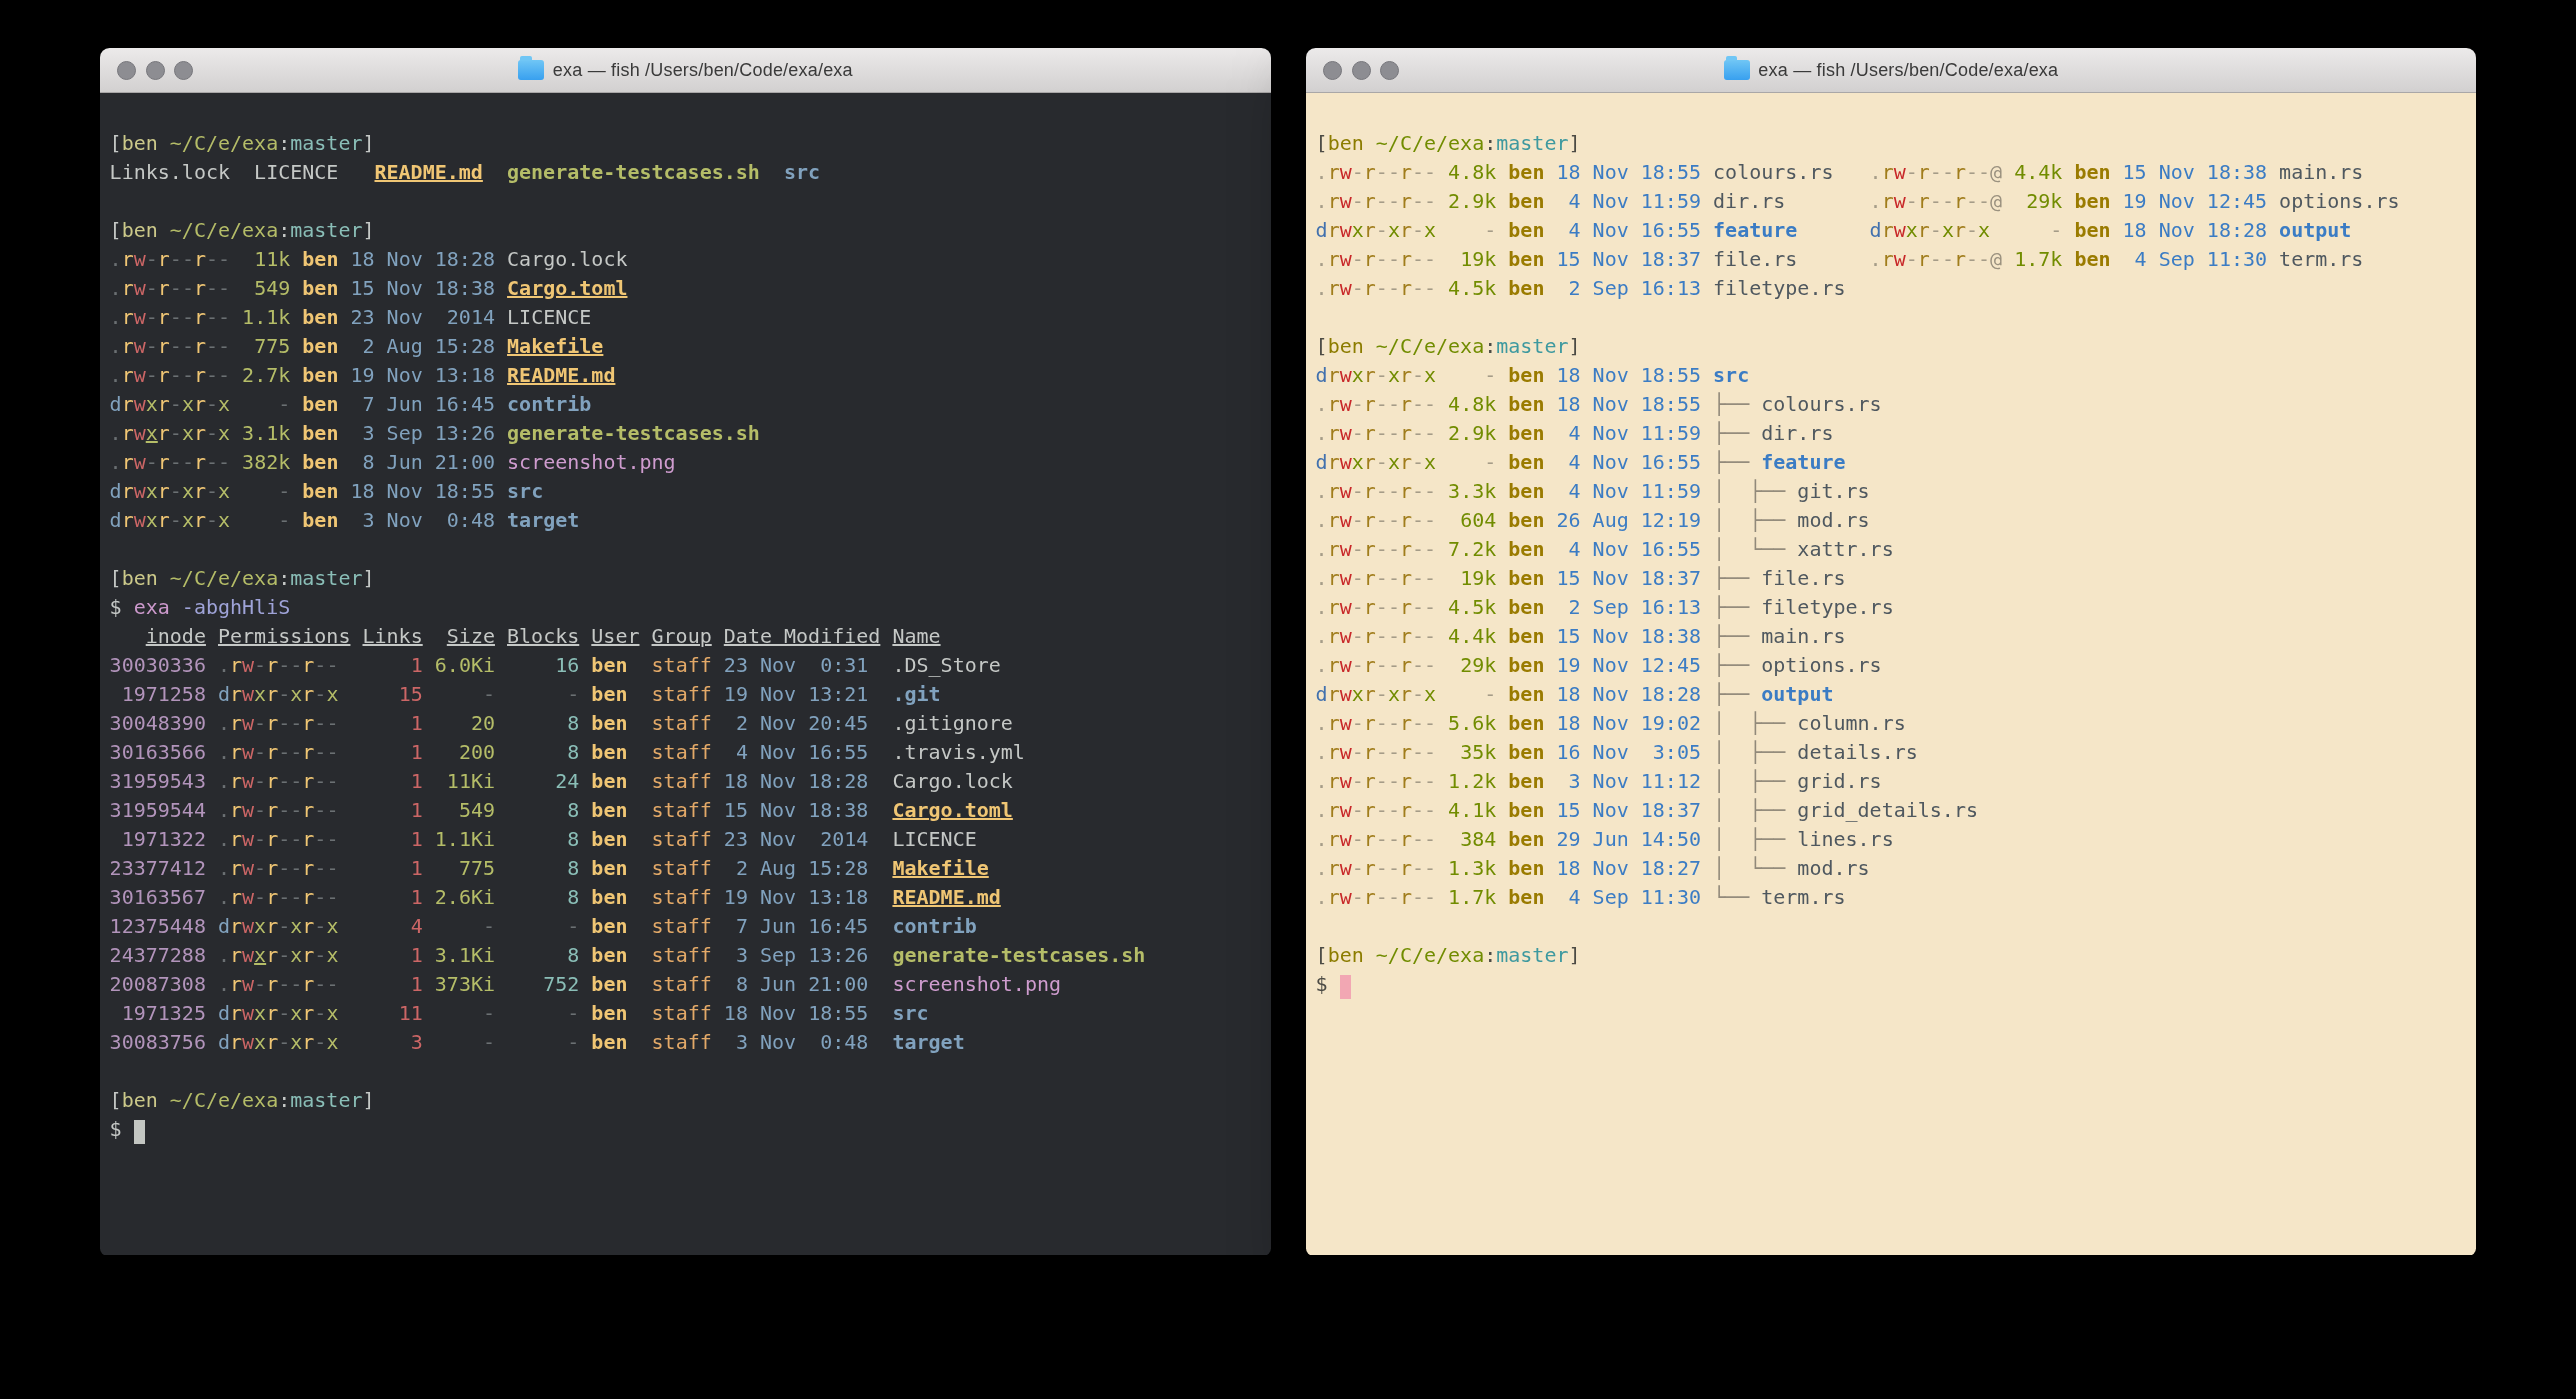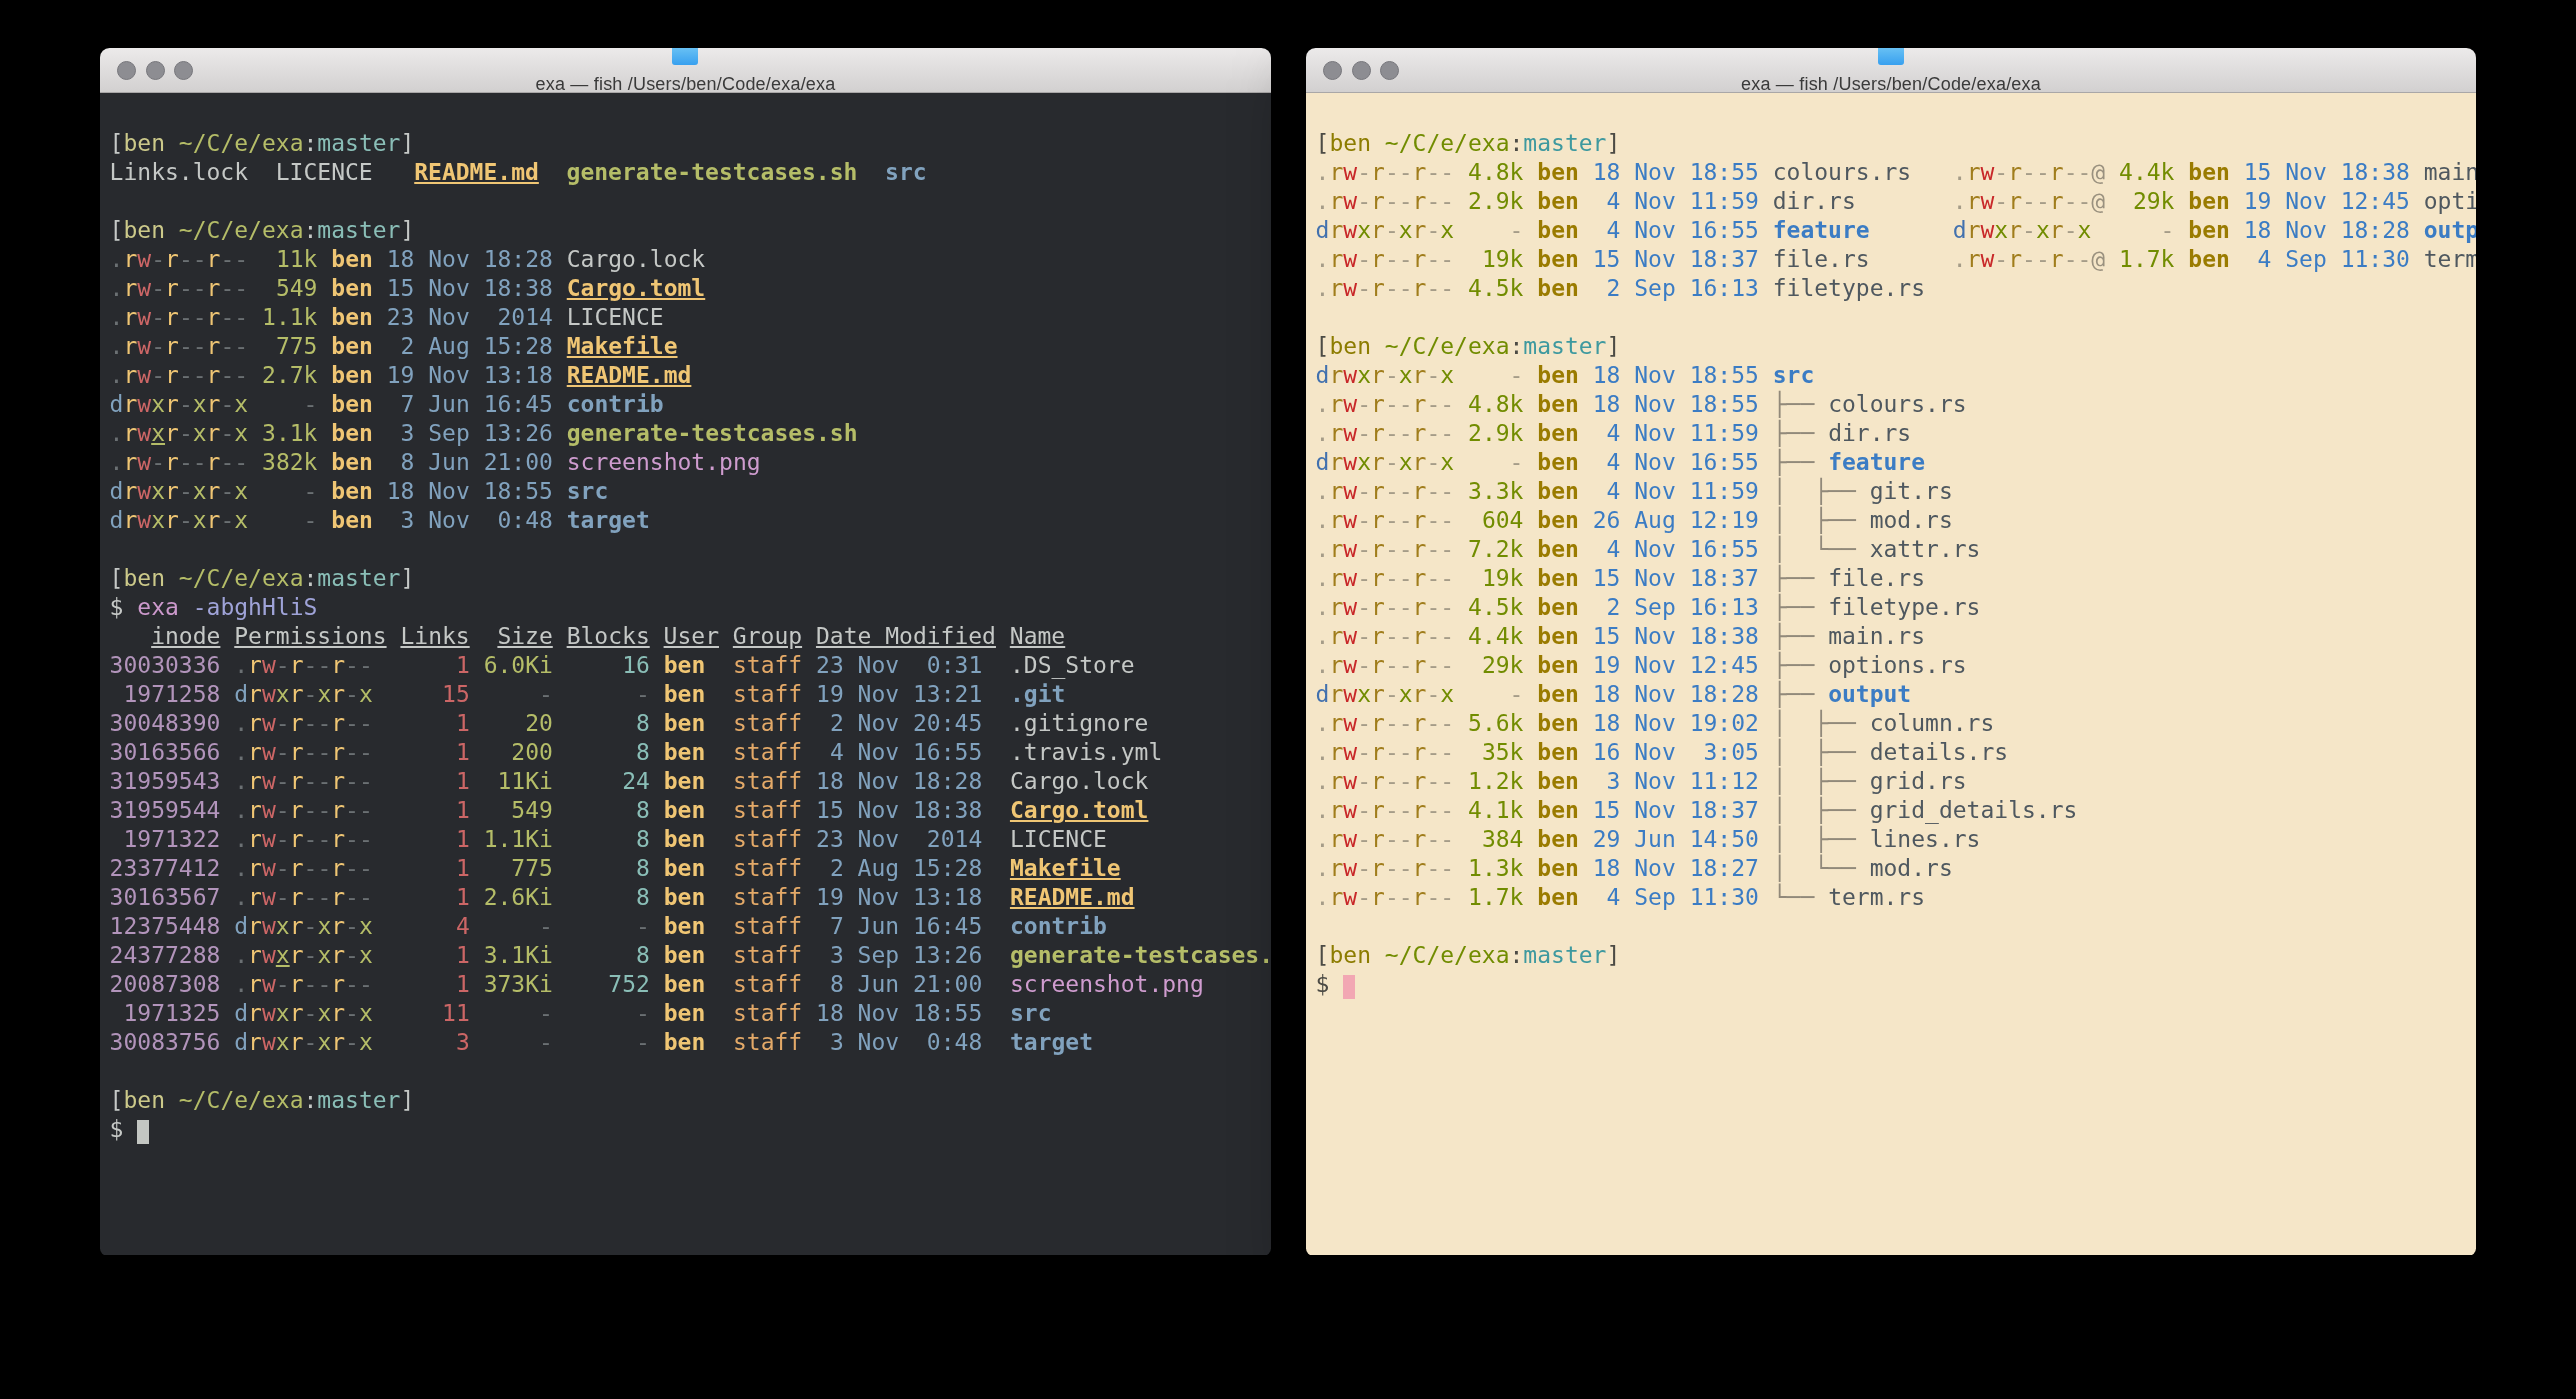--- a/index.html
+++ b/index.html
@@ -13,31 +13,31 @@
   .window.right { left:1306px; width:1170px; height:1208px; }
 
   .titlebar { position:relative; height:45px;
               background:linear-gradient(#eceaea,#d2d0d0);
               border-bottom:1px solid #a9a7a7;
               display:flex; align-items:center; justify-content:center; }
   .traffic { position:absolute; left:17px; top:0; height:45px;
              display:flex; align-items:center; gap:9.6px; }
   .dot { width:19px; height:19px; border-radius:50%;
          background:#8d8d92; border:1px solid #77777c; padding:0; }
-  .title-wrap { display:flex; align-items:center; gap:8.6px;flex-direction:column; }
+  .title-wrap { display:flex; align-items:center; gap:8.6px; }
   .folder-icon { position:relative; width:26px; height:20px; border-radius:2.9px;
                  background:linear-gradient(#70c6f5,#38a0ef); }
   .folder-icon::before { content:""; position:absolute; top:-3.8px; left:1.9px;
                  width:11.5px; height:4.8px; border-radius:1.9px 1.9px 0 0;
                  background:#70c6f5; }
   .title-text { font-size:18px; color:#3a3a3a; letter-spacing:0.2px; }
 
   .term-content { height:1162px; padding:36px 11.5px 0 9.6px;
                   font-family:"DejaVu Sans Mono", monospace;
-                  font-size:23px; line-height:29px; }
+                  font-size:20px; line-height:29px; }
   .tl { height:29px; white-space:pre; }
   .cursor { display:inline-block; width:11.5px; height:24px; vertical-align:-4.8px; }
 </style>
 <style>.t-dark .term-content{background:#282a2e;}.t-dark .cursor{background:#c3c6c2;}.t-dark .s-fg{color:#c5c8c6;}.t-dark .s-dim{color:#6b7073;}.t-dark .s-cmd{color:#cc99cc;}.t-dark .s-arg{color:#9fa3d8;}.t-dark .s-pu{color:#ccc98a;}.t-dark .s-pp{color:#b5bd68;}.t-dark .s-pb{color:#8abeb7;}.t-dark .s-r{color:#f0c674;}.t-dark .s-w{color:#cc6666;}.t-dark .s-x{color:#b5bd68;}.t-dark .s-xu{color:#b5bd68;text-decoration:underline;}.t-dark .s-d{color:#81a2be;}.t-dark .s-size{color:#b5bd68;}.t-dark .s-user{color:#f0c674;font-weight:bold;}.t-dark .s-group{color:#e3a968;}.t-dark .s-date{color:#81a2be;}.t-dark .s-dir{color:#81a2be;font-weight:bold;}.t-dark .s-file{color:#c5c8c6;}.t-dark .s-build{color:#f0c674;font-weight:bold;text-decoration:underline;}.t-dark .s-exec{color:#b5bd68;font-weight:bold;}.t-dark .s-img{color:#cf9ccf;}.t-dark .s-inode{color:#b294bb;}.t-dark .s-links{color:#cc6666;}.t-dark .s-blocks{color:#8abeb7;}.t-dark .s-hdr{color:#c5c8c6;text-decoration:underline;}.t-light .term-content{background:#f5e6c8;}.t-light .cursor{background:#f2a7b3;}.t-light .s-fg{color:#4c4b45;}.t-light .s-dim{color:#a59c88;}.t-light .s-cmd{color:#8959a8;}.t-light .s-arg{color:#6668c0;}.t-light .s-pu{color:#8c7c00;}.t-light .s-pp{color:#718c00;}.t-light .s-pb{color:#3e999f;}.t-light .s-r{color:#a07d1c;}.t-light .s-w{color:#c82829;}.t-light .s-x{color:#718c00;}.t-light .s-d{color:#4271ae;}.t-light .s-at{color:#9a917f;}.t-light .s-size{color:#718c00;}.t-light .s-user{color:#9a7b00;font-weight:bold;}.t-light .s-date{color:#3b7cc4;}.t-light .s-dir{color:#3b7cc4;font-weight:bold;}.t-light .s-file{color:#4f585f;}.t-light .s-tree{color:#91897a;}</style></head>
 <body>
 
 <div class="desktop">
 
   <div class="window left t-dark">
     <div class="titlebar">

